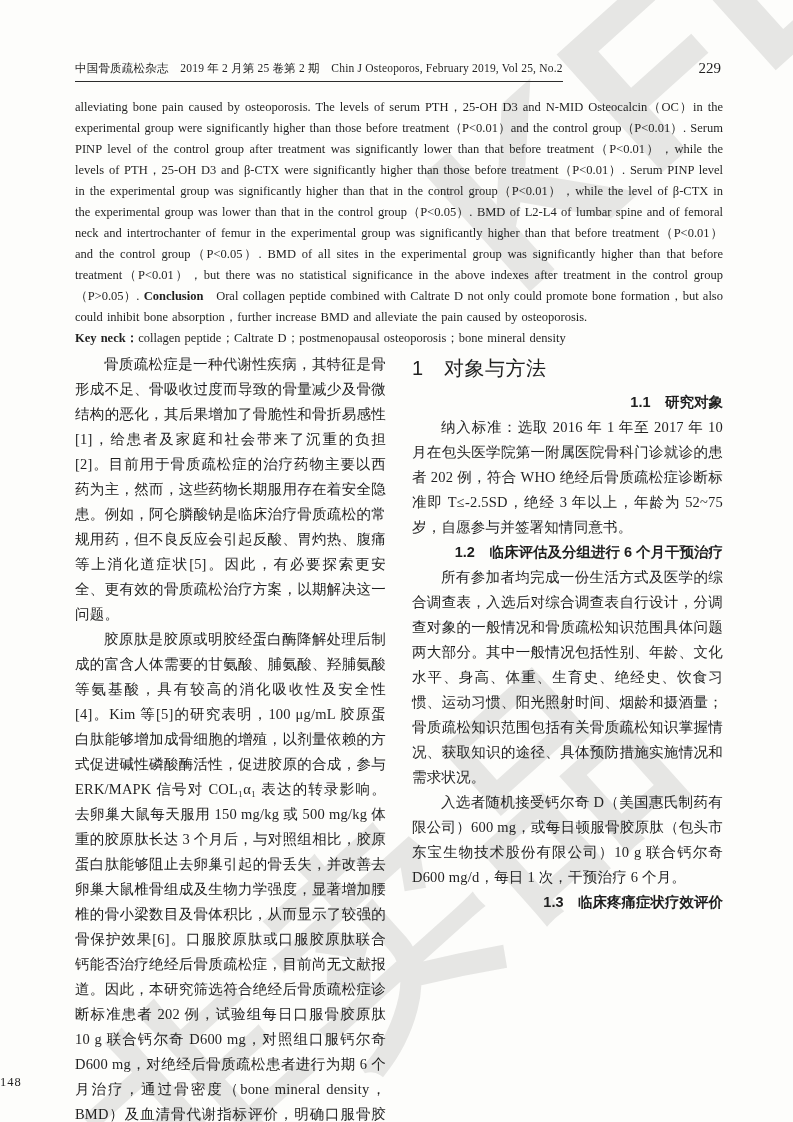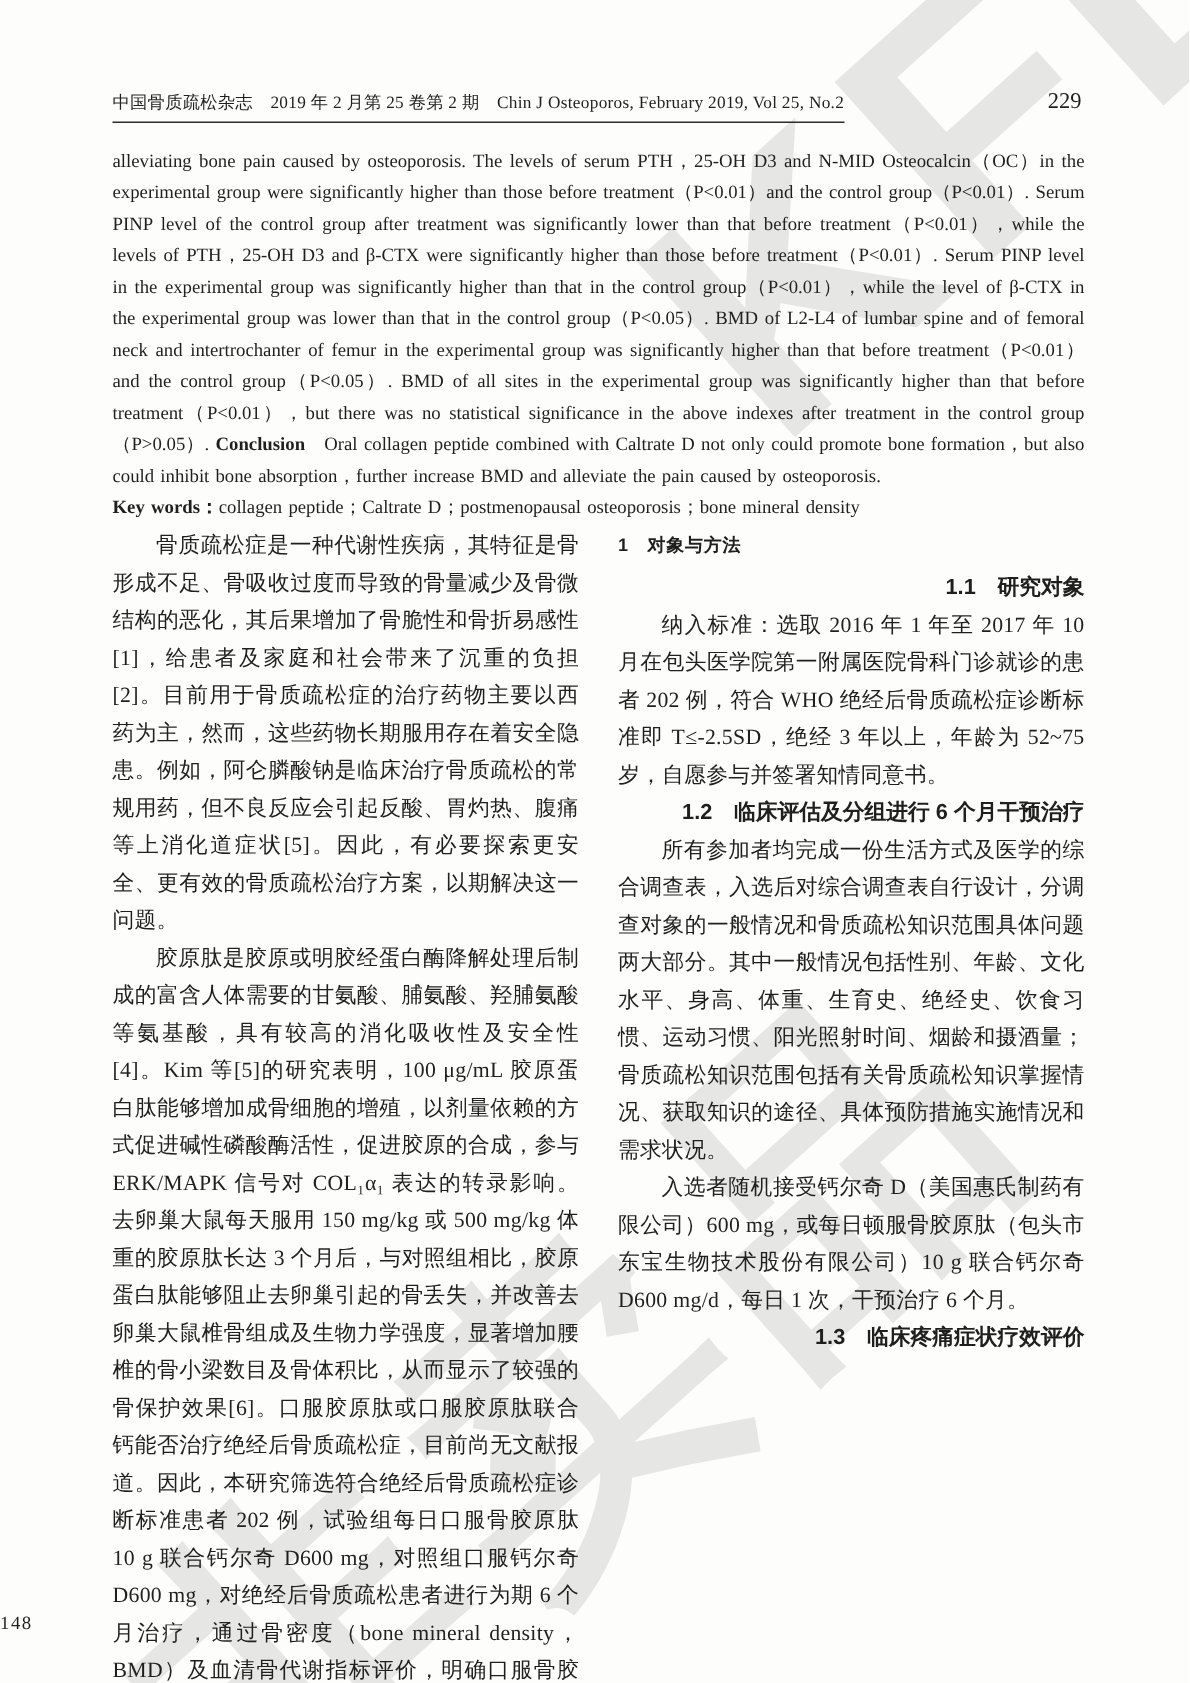--- a/index.html
+++ b/index.html
@@ -34,21 +34,21 @@
   .keywords { text-align:left; }
   
   .columns { position:absolute; top:352px; left:75px; width:648px; z-index:1; display:flex; gap:26px; }
   .col { width:311px; }
   .cn {
     margin:0; font-size:14.5px; line-height:25px; text-align:justify;
     letter-spacing:0.2px;
   }
   .indent { text-indent:2em; }
   .h1 {
-    font-size:12px; font-weight:bold; margin:3px 0 8px;
+    font-size:20px; font-weight:normal; margin:3px 0 8px;
     font-family:"Liberation Sans","DejaVu Sans",sans-serif; letter-spacing:0.5px;
   }
   .h2 {
     font-size:14.5px; font-weight:bold; margin:0; line-height:25px;
     font-family:"Liberation Sans","DejaVu Sans",sans-serif;
     text-align:right;
   }
   
   .footer {
     position:absolute; bottom:32px; left:0; width:100%; z-index:1;
@@ -63,21 +63,21 @@
   <div class="watermark wm-latin">KFD</div>
   <div class="watermark wm-cjk">非卖品</div>
 
   <div class="header">
     <span class="header-line">中国骨质疏松杂志　2019 年 2 月第 25 卷第 2 期　Chin J Osteoporos, February 2019, Vol 25, No.2</span>
     <span class="header-page">229</span>
   </div>
 
   <div class="abstract-block">
     <p class="abstract"><span>alleviating bone pain caused by osteoporosis. The levels of serum PTH，25-OH D3 and N-MID Osteocalcin（OC）in the experimental group were significantly higher than those before treatment（P&lt;0.01）and the control group（P&lt;0.01）. Serum PINP level of the control group after treatment was significantly lower than that before treatment（P&lt;0.01），while the levels of PTH，25-OH D3 and β-CTX were significantly higher than those before treatment（P&lt;0.01）. Serum PINP level in the experimental group was significantly higher than that in the control group（P&lt;0.01），while the level of β-CTX in the experimental group was lower than that in the control group（P&lt;0.05）. BMD of L2-L4 of lumbar spine and of femoral neck and intertrochanter of femur in the experimental group was significantly higher than that before treatment（P&lt;0.01）and the control group（P&lt;0.05）. BMD of all sites in the experimental group was significantly higher than that before treatment（P&lt;0.01），but there was no statistical significance in the above indexes after treatment in the control group（P&gt;0.05）. </span><b>Conclusion</b><span>　Oral collagen peptide combined with Caltrate D not only could promote bone formation，but also could inhibit bone absorption，further increase BMD and alleviate the pain caused by osteoporosis.</span></p>
-    <p class="keywords"><b>Key words：</b><span>collagen peptide；Caltrate D；postmenopausal osteoporosis；bone mineral density</span></p>
+    <p class="keywords"><b>Key neck：</b><span>collagen peptide；Caltrate D；postmenopausal osteoporosis；bone mineral density</span></p>
   </div>
 
   <div class="columns">
     <div class="col">
       <p class="cn indent">骨质疏松症是一种代谢性疾病，其特征是骨形成不足、骨吸收过度而导致的骨量减少及骨微结构的恶化，其后果增加了骨脆性和骨折易感性[1]，给患者及家庭和社会带来了沉重的负担[2]。目前用于骨质疏松症的治疗药物主要以西药为主，然而，这些药物长期服用存在着安全隐患。例如，阿仑膦酸钠是临床治疗骨质疏松的常规用药，但不良反应会引起反酸、胃灼热、腹痛等上消化道症状[5]。因此，有必要探索更安全、更有效的骨质疏松治疗方案，以期解决这一问题。</p>
       <p class="cn indent">胶原肽是胶原或明胶经蛋白酶降解处理后制成的富含人体需要的甘氨酸、脯氨酸、羟脯氨酸等氨基酸，具有较高的消化吸收性及安全性[4]。Kim 等[5]的研究表明，100 μg/mL 胶原蛋白肽能够增加成骨细胞的增殖，以剂量依赖的方式促进碱性磷酸酶活性，促进胶原的合成，参与 ERK/MAPK 信号对 COL₁α₁ 表达的转录影响。去卵巢大鼠每天服用 150 mg/kg 或 500 mg/kg 体重的胶原肽长达 3 个月后，与对照组相比，胶原蛋白肽能够阻止去卵巢引起的骨丢失，并改善去卵巢大鼠椎骨组成及生物力学强度，显著增加腰椎的骨小梁数目及骨体积比，从而显示了较强的骨保护效果[6]。口服胶原肽或口服胶原肽联合钙能否治疗绝经后骨质疏松症，目前尚无文献报道。因此，本研究筛选符合绝经后骨质疏松症诊断标准患者 202 例，试验组每日口服骨胶原肽 10 g 联合钙尔奇 D600 mg，对照组口服钙尔奇 D600 mg，对绝经后骨质疏松患者进行为期 6 个月治疗，通过骨密度（bone mineral density，BMD）及血清骨代谢指标评价，明确口服骨胶原肽联合钙尔奇 D 对绝经后骨质疏松患者 BMD 的影响。</p>
     </div>
     <div class="col">
       <h2 class="h1">1　对象与方法</h2>
       <h3 class="h2">1.1　研究对象</h3>

